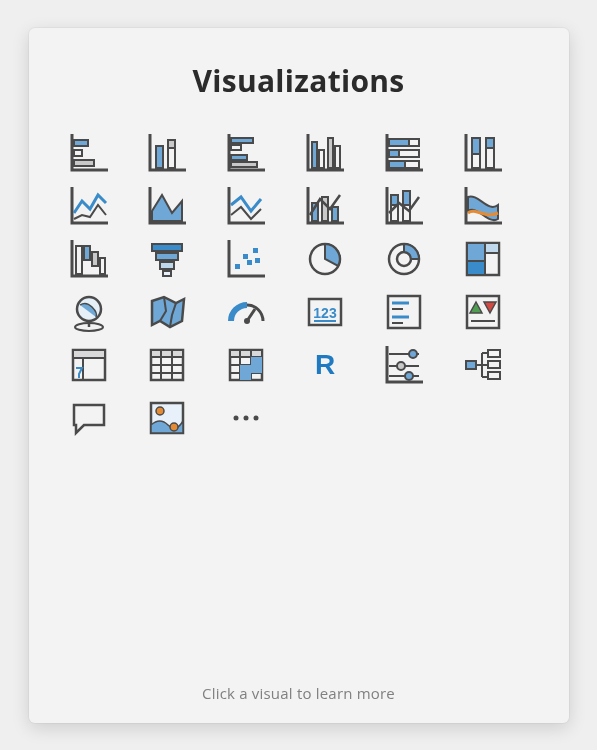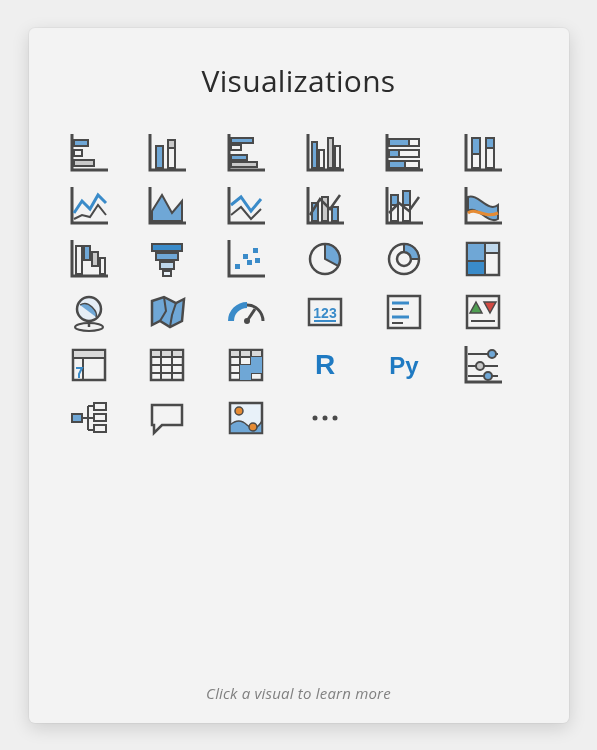--- a/index.html
+++ b/index.html
@@ -19,21 +19,21 @@
     background: #f3f3f3;
     border-radius: 6px;
     box-shadow: 0 5px 18px rgba(0,0,0,.14), 0 0 0 1px rgba(0,0,0,.03);
     padding: 28px 30px 20px 30px;
     box-sizing: border-box;
     display: flex;
     flex-direction: column;
   }
   .title {
     text-align: center;
-    font-weight: 400;
+    font-weight: 700;
     font-size: 30px;
     color: #2b2b2b;
     margin: 4px 0 30px 0;
     letter-spacing: .3px;
   }
   .grid {
     display: grid;
     grid-template-columns: repeat(6, 1fr);
     column-gap: 42px;
     row-gap: 48px;
@@ -44,21 +44,20 @@
     width: 44px;
     height: 44px;
     display: flex;
     align-items: center;
     justify-content: center;
     cursor: pointer;
   }
   .vis svg { display:block; }
   .hint {
     text-align: center;
-    font-style: italic;
     color: #808080;
     font-size: 15px;
     margin-top: auto;
     padding-top: 30px;
     letter-spacing: .2px;
   }
 </style>
 </head>
 <body>
 
@@ -291,25 +290,20 @@
    <rect x="15" y="21" width="11" height="15" fill="#6fa7d6"></rect>
         </svg>
       </div>
       <div class="vis">
         <svg width="42" height="42" viewBox="0 0 42 42">
           <text x="21" y="30" text-anchor="middle" font-size="28" font-weight="800" fill="#1f7ac2" font-family="sans-serif">R</text>
         </svg>
       </div>
       <div class="vis">
         <svg width="42" height="42" viewBox="0 0 42 42">
-          <text x="21" y="30" text-anchor="middle" font-size="24" font-weight="800" fill="#1f7ac2" font-family="sans-serif">Py</text>
-        </svg>
-      </div>
-      <div class="vis">
-        <svg width="42" height="42" viewBox="0 0 42 42">
           <path d="M4 2 V 38 H 40" fill="none" stroke="#4a4a4a" stroke-width="3"></path>
           <line x1="6" y1="10" x2="36" y2="10" stroke="#4a4a4a" stroke-width="2"></line>
    <line x1="6" y1="22" x2="36" y2="22" stroke="#4a4a4a" stroke-width="2"></line>
    <line x1="6" y1="32" x2="36" y2="32" stroke="#4a4a4a" stroke-width="2"></line>
    <circle cx="30" cy="10" r="4" fill="#6fa7d6" stroke="#4a4a4a" stroke-width="2"></circle>
    <circle cx="18" cy="22" r="4" fill="#c9c9c9" stroke="#4a4a4a" stroke-width="2"></circle>
    <circle cx="26" cy="32" r="4" fill="#6fa7d6" stroke="#4a4a4a" stroke-width="2"></circle>
         </svg>
       </div>
       <div class="vis">

